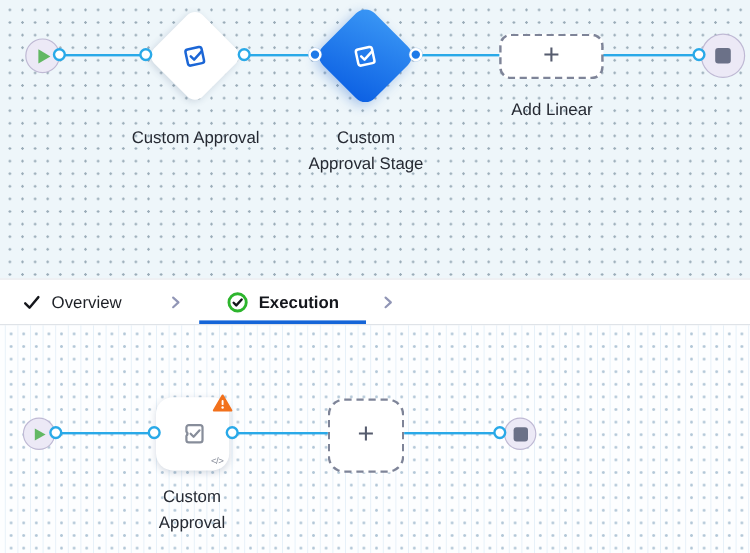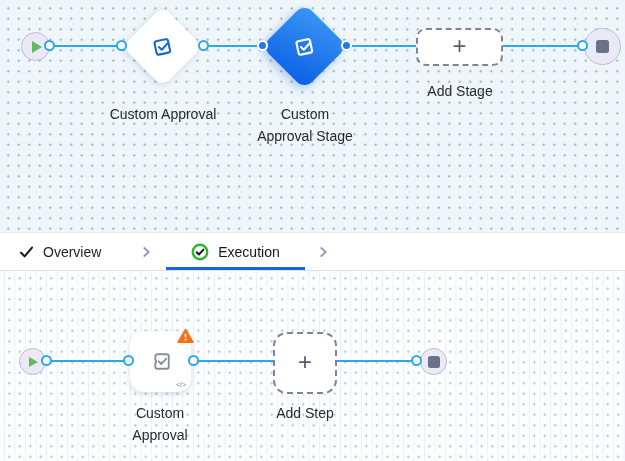--- a/index.html
+++ b/index.html
@@ -65,21 +65,21 @@
     position:absolute;font-size:14px;color:#262a33;text-align:center;line-height:22px;
     white-space:pre-line;z-index:4;
   }
   
   .tabbar{
     position:absolute;top:232px;left:0;width:625px;height:39px;background:#ffffff;
     border-top:1px solid #e4e7eb;border-bottom:1px solid #dfe3e8;box-sizing:border-box;z-index:8;
   }
   .tab{position:absolute;top:0;height:100%;display:flex;align-items:center;gap:9px;font-size:14px;color:#1d2026;cursor:default;}
   .tab .t-label{white-space:nowrap;}
-  .tab.active{justify-content:center;font-weight:400;color:#14161c;}
+  .tab.active{justify-content:center;font-weight:700;color:#14161c;}
   .tab.active::after{
     content:"";position:absolute;left:0;right:0;bottom:0;height:3px;
     background:var(--active-tab-underline,#1565d8);
   }
   .chevron-sep{position:absolute;top:0;height:100%;display:flex;align-items:center;color:#9196b6;}
 </style>
 </head>
 <body>
 
 <div class="screen">
@@ -125,21 +125,21 @@
     <span class="port" style="left:44px;top:40px;"></span>
     <span class="port" style="left:116px;top:40px;"></span>
     <span class="port" style="left:198px;top:40px;"></span>
     <span class="port inverse" style="left:257px;top:40px;"></span>
     <span class="port inverse" style="left:341px;top:40px;"></span>
     <span class="port" style="left:577px;top:40px;"></span>
 
     <div class="flow-label" style="left:88px;top:103px;width:150px;">Custom Approval</div>
     <div class="flow-label" style="left:235px;top:103px;width:140px;">Custom
 Approval Stage</div>
-    <div class="flow-label" style="left:405px;top:80px;width:110px;">Add Stage</div>
+    <div class="flow-label" style="left:405px;top:80px;width:110px;">Add Linear</div>
   </div>
 
   <div class="tabbar">
 
     <div class="tab" style="left:19px;">
       <span style="display:flex;">
         <svg width="15" height="14" viewBox="0 0 15 14">
           <path d="M2 7.8 l3.6 3.6 L13 2.6" fill="none" stroke="#15171c" stroke-width="2" stroke-linecap="round" stroke-linejoin="round"></path>
         </svg>
       </span>
@@ -205,16 +205,15 @@
       <span class="stop-sq" style="width:12px;height:12px;"></span>
     </div>
 
     <span class="port" style="left:41px;top:84px;"></span>
     <span class="port" style="left:123px;top:84px;"></span>
     <span class="port" style="left:188px;top:84px;"></span>
     <span class="port" style="left:411px;top:84px;"></span>
 
     <div class="flow-label" style="left:90px;top:131px;width:140px;">Custom
 Approval</div>
-    <div class="flow-label" style="left:250px;top:131px;width:110px;">Add Step</div>
   </div>
 
 </div>
 
 </body></html>

